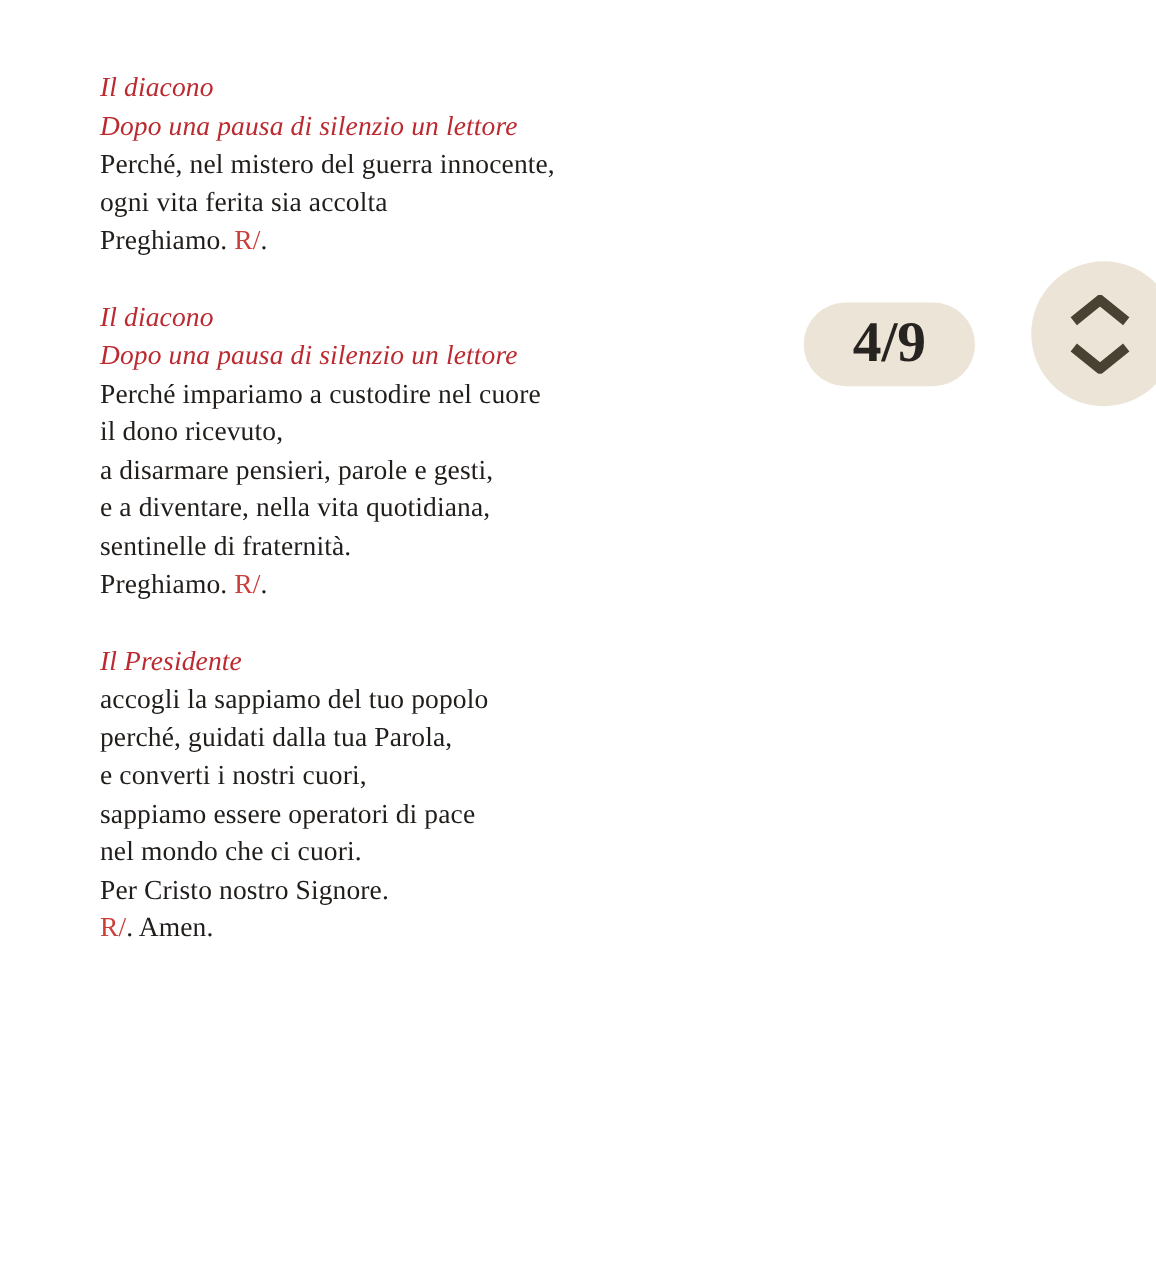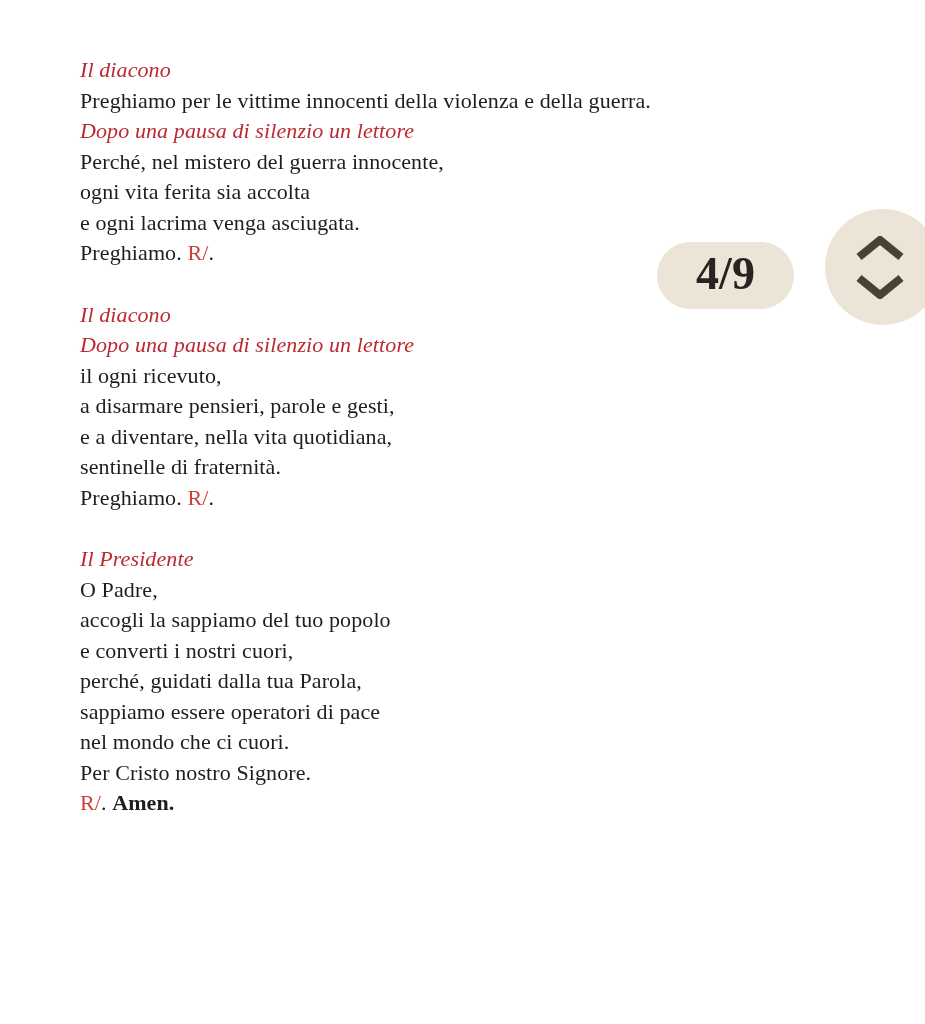--- a/index.html
+++ b/index.html
@@ -29,24 +29,24 @@
     font-size: 22px;
     line-height: 30.5px;
     color: var(--body-text);
     letter-spacing: 0.1px;
   }
   .block + .block { margin-top: 31px; }
   .line { white-space: nowrap; }
   .seg-rubric { color: var(--rubric-red); font-style: italic; }
   .seg-body { color: var(--body-text); }
   .seg-response { color: var(--response-red); }
-  .seg-bold { color: var(--body-text); font-weight: bold; }
+  .seg-bold { color: var(--body-text); font-weight: normal; }
   .page-pill {
     position: absolute;
-    left: 657px;
+    left: 643px;
     top: 242px;
     width: 137px;
     height: 67px;
     background: var(--pill-bg);
     border-radius: 34px;
     display: flex;
     align-items: center;
     justify-content: center;
   }
   .page-pill .pill-label {
@@ -84,42 +84,40 @@
   .nav-btn svg { display: block; }
 </style>
 </head>
 <body>
 
 <div class="screen">
 
   <main class="prayer-text" id="blocks-root">
       <div class="block">
         <div class="line"><span class="seg-rubric">Il diacono</span></div>
-        <div class="line"><span class="seg-body">Preghiamo per le vittime innocenti della violenza e della guerra.</span></div>
         <div class="line"><span class="seg-rubric">Dopo una pausa di silenzio un lettore</span></div>
         <div class="line"><span class="seg-body">Perché, nel mistero del guerra innocente,</span></div>
         <div class="line"><span class="seg-body">ogni vita ferita sia accolta</span></div>
-        <div class="line"><span class="seg-body">e ogni lacrima venga asciugata.</span></div>
         <div class="line"><span class="seg-body">Preghiamo. </span><span class="seg-response">R/</span><span class="seg-body">.</span></div>
       </div>
       <div class="block">
         <div class="line"><span class="seg-rubric">Il diacono</span></div>
         <div class="line"><span class="seg-rubric">Dopo una pausa di silenzio un lettore</span></div>
-        <div class="line"><span class="seg-body">il ogni ricevuto,</span></div>
+        <div class="line"><span class="seg-body">Perché impariamo a custodire nel cuore</span></div>
+        <div class="line"><span class="seg-body">il dono ricevuto,</span></div>
         <div class="line"><span class="seg-body">a disarmare pensieri, parole e gesti,</span></div>
         <div class="line"><span class="seg-body">e a diventare, nella vita quotidiana,</span></div>
         <div class="line"><span class="seg-body">sentinelle di fraternità.</span></div>
         <div class="line"><span class="seg-body">Preghiamo. </span><span class="seg-response">R/</span><span class="seg-body">.</span></div>
       </div>
       <div class="block">
         <div class="line"><span class="seg-rubric">Il Presidente</span></div>
-        <div class="line"><span class="seg-body">O Padre,</span></div>
         <div class="line"><span class="seg-body">accogli la sappiamo del tuo popolo</span></div>
+        <div class="line"><span class="seg-body">perché, guidati dalla tua Parola,</span></div>
         <div class="line"><span class="seg-body">e converti i nostri cuori,</span></div>
-        <div class="line"><span class="seg-body">perché, guidati dalla tua Parola,</span></div>
         <div class="line"><span class="seg-body">sappiamo essere operatori di pace</span></div>
         <div class="line"><span class="seg-body">nel mondo che ci cuori.</span></div>
         <div class="line"><span class="seg-body">Per Cristo nostro Signore.</span></div>
         <div class="line"><span class="seg-response">R/</span><span class="seg-body">. </span><span class="seg-bold">Amen.</span></div>
       </div>
     </main>
 
   <div class="page-pill">
     <span class="pill-label">4/9</span>
   </div>

